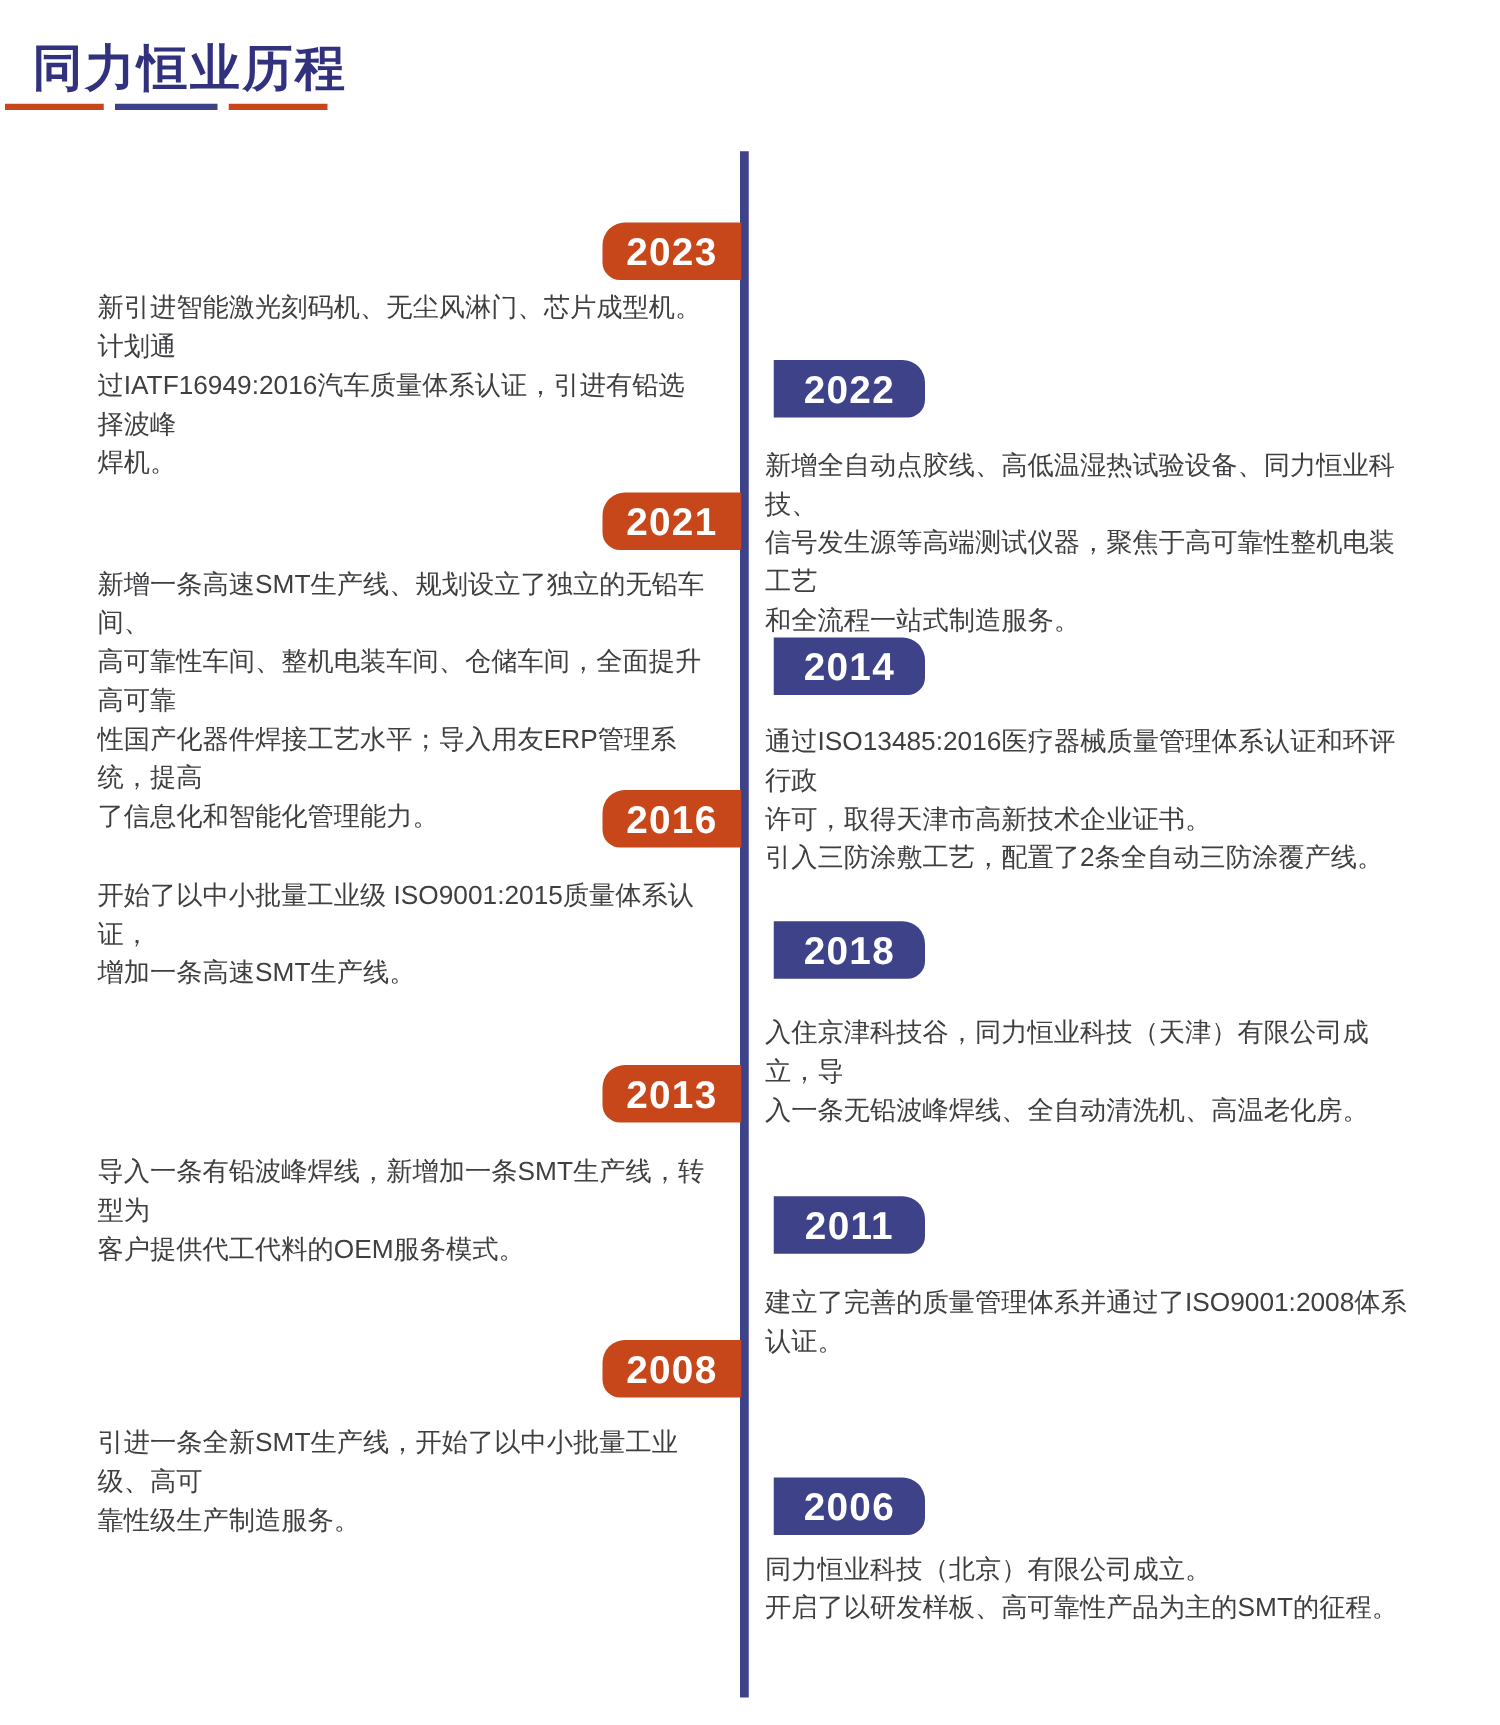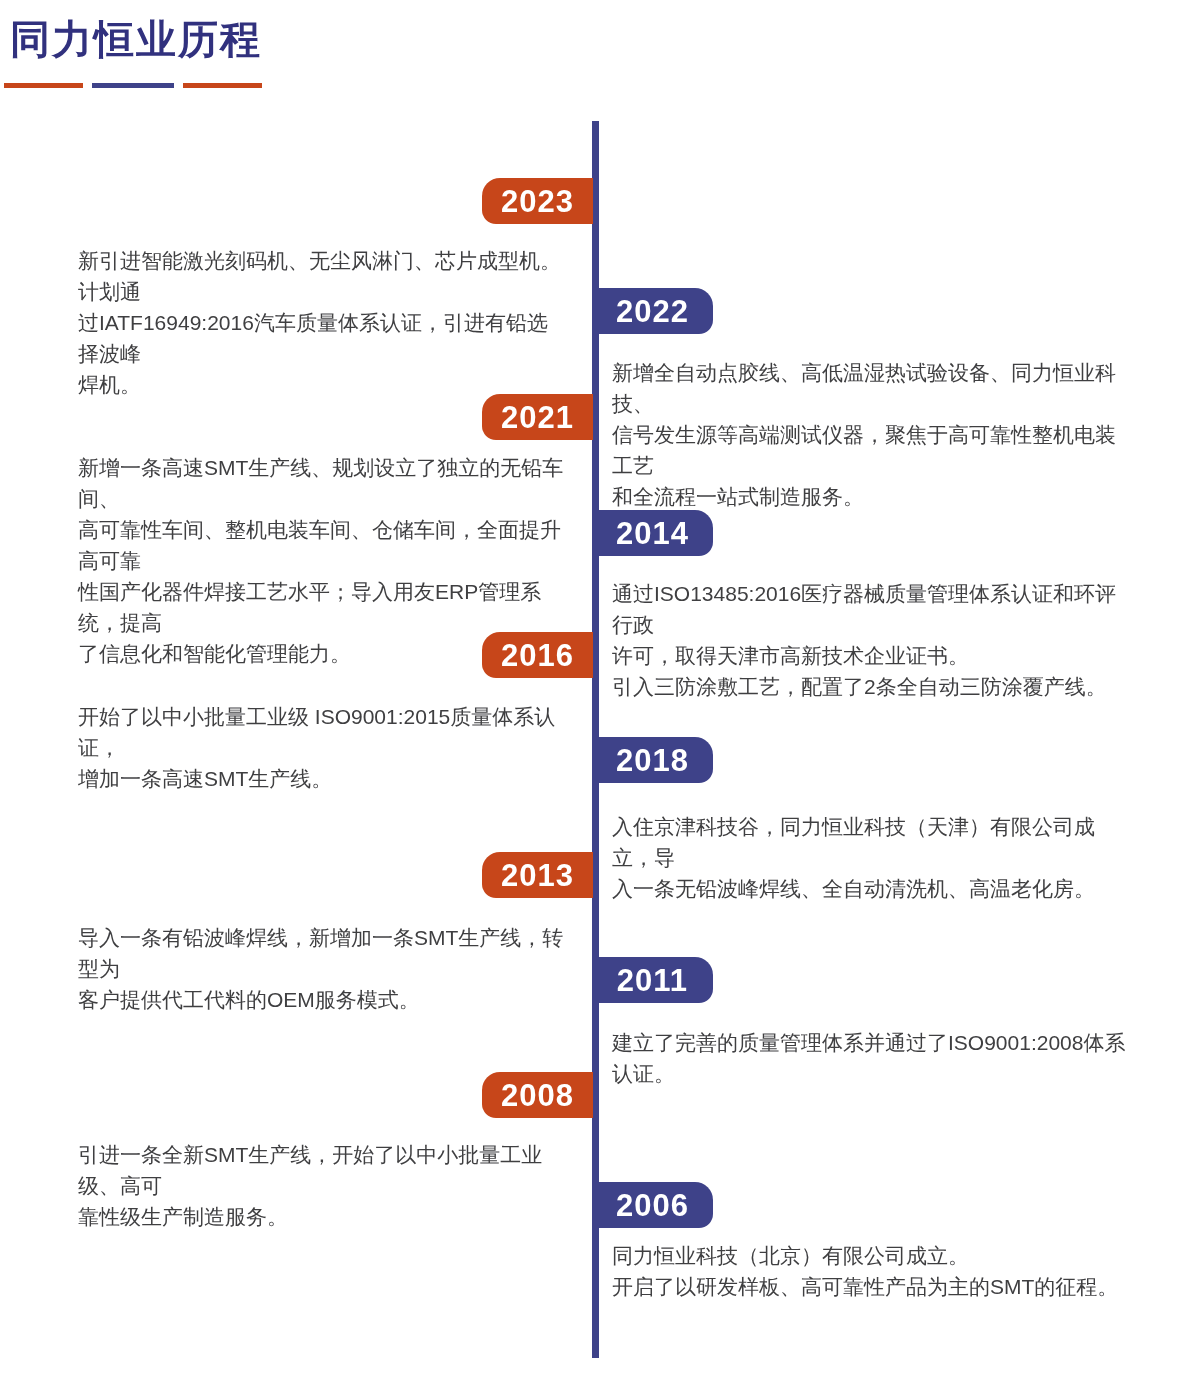--- a/index.html
+++ b/index.html
@@ -16,21 +16,21 @@
     width: 1200px;
     height: 1380px;
     background: var(--page-bg);
     overflow: hidden;
     font-family: "Liberation Sans", "DejaVu Sans", sans-serif;
   }
   .page-title {
     position: absolute;
     top: 16px;
     left: 10px;
-    margin: 0;
+    margin: 16px;
     font-size: 40px;
     font-weight: bold;
     letter-spacing: 2px;
     color: var(--title-color);
     line-height: 1.15;
   }
   .title-bars {
     position: absolute;
     top: 83px;
     left: 4px;
@@ -60,21 +60,21 @@
     letter-spacing: 1px;
     line-height: 1;
   }
   .tag-left {
     right: 607px;
     width: 111px;
     background: var(--accent-orange);
     border-radius: 18px 0 0 14px;
   }
   .tag-right {
-    left: 592px;
+    left: 619px;
     width: 121px;
     background: var(--accent-purple);
     border-radius: 0 18px 14px 0;
   }
   .desc {
     position: absolute;
     font-size: 21px;
     line-height: 31px;
     color: var(--text-color);
     white-space: pre-line;
@@ -92,21 +92,21 @@
   <div class="title-bars">
     <span class="bar bar-orange"></span>
     <span class="bar bar-purple"></span>
     <span class="bar bar-orange"></span>
   </div>
 
   <div class="timeline-axis"></div>
 
   <div>
     <div class="year-tag tag-left" style="top:178px">2023</div>
-    <div class="desc desc-left" style="top:245px">新引进智能激光刻码机、无尘风淋门、芯片成型机。计划通
+    <div class="desc desc-left" style="top:231px">新引进智能激光刻码机、无尘风淋门、芯片成型机。计划通
 过IATF16949:2016汽车质量体系认证，引进有铅选择波峰
 焊机。</div>
   </div>
 
   <div>
     <div class="year-tag tag-right" style="top:288px">2022</div>
     <div class="desc desc-right" style="top:357px">新增全自动点胶线、高低温湿热试验设备、同力恒业科技、
 信号发生源等高端测试仪器，聚焦于高可靠性整机电装工艺
 和全流程一站式制造服务。</div>
   </div>

